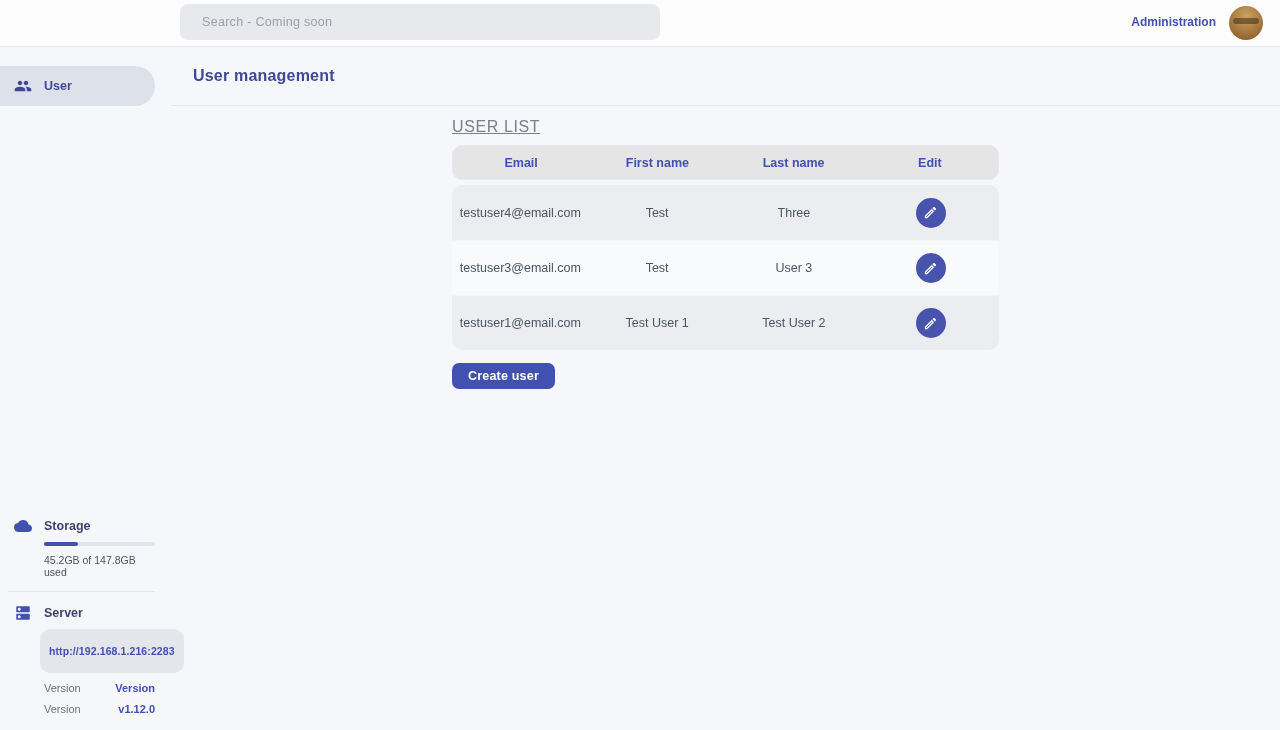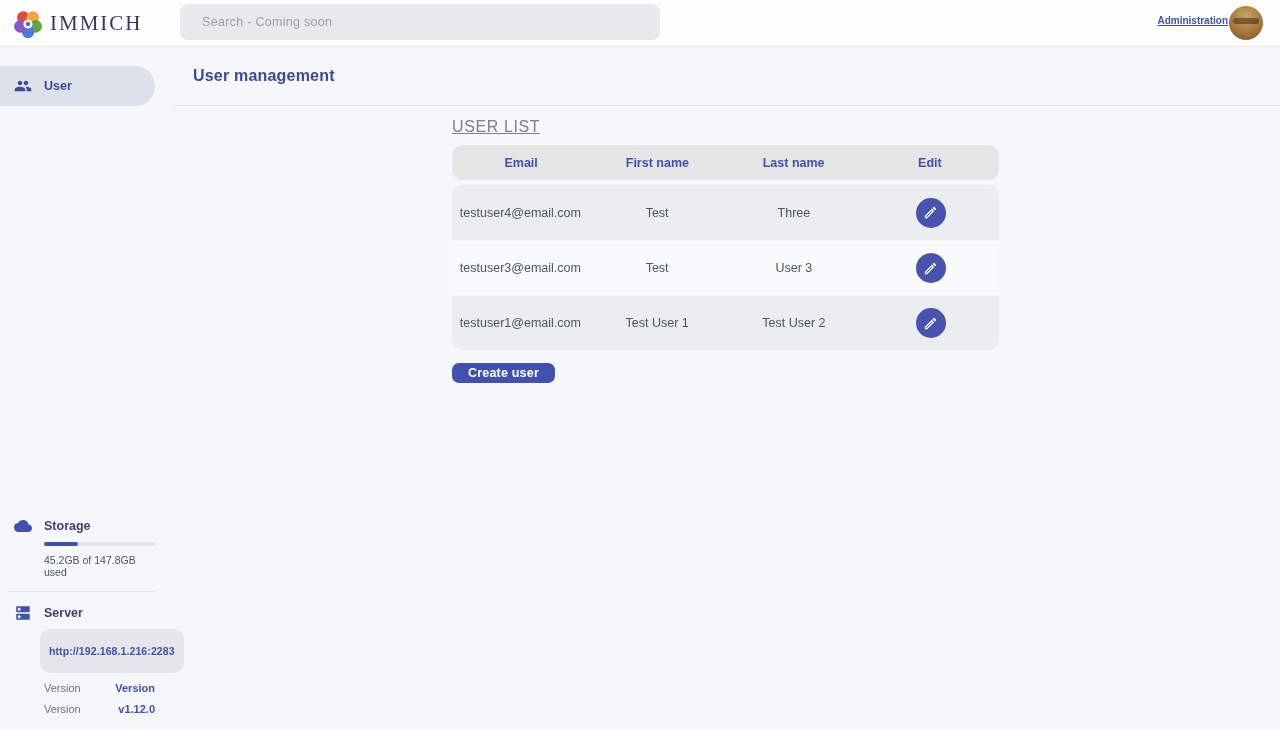--- a/index.html
+++ b/index.html
@@ -24,23 +24,23 @@
     letter-spacing:2px; color:#3a3663;
   }
   .searchbar {
     position:absolute; left:180px; top:4px; width:480px; height:36px;
     background:#e8e9ed; border-radius:8px; border:none;
     padding:0 0 0 22px; font-size:12.5px; color:#4b5563;
     font-family:"Liberation Sans", sans-serif; outline:none;
   }
   .searchbar::placeholder { color:#9aa0ab; letter-spacing:.3px; }
   .admin-link {
-    position:absolute; right:52px; top:15px;
-    font-size:10px; font-weight:700; color:var(--primary);
-    text-decoration:underline; cursor:pointer;
+    position:absolute; right:64px; top:15px;
+    font-size:12px; font-weight:700; color:var(--primary);
+    cursor:pointer;
   }
   .avatar {
     position:absolute; right:17px; top:6px; width:34px; height:34px; border-radius:50%;
     background:radial-gradient(circle at 50% 30%, #c9a266 0%, #b08347 40%, #7e5527 100%);
     overflow:hidden; cursor:pointer;
   }
   .avatar::after {
     content:""; position:absolute; left:4px; right:4px; top:12px; height:6px;
     background:rgba(60,45,25,.55); border-radius:3px;
   }
@@ -98,45 +98,31 @@
   .trow:nth-child(even) { background:#f9fafb; }
   .trow + .trow { border-top:1px solid #f4f5f8; }
   .tcell { flex:1 1 25%; text-align:center; font-size:12.5px; color:#4b5563; display:flex; justify-content:center; align-items:center; }
   .edit-btn {
     width:30px; height:30px; border-radius:50%; border:none; cursor:pointer;
     background:#4853ae; display:flex; align-items:center; justify-content:center;
   }
   .edit-btn svg { width:15px; height:15px; fill:#ffffff; }
 
   .create-btn {
-    margin-top:13px; height:20px; padding:0 16px; border:none; border-radius:7px;
+    margin-top:13px; height:26px; padding:0 16px; border:none; border-radius:7px;
     background:var(--primary); color:#fff; font-size:12.5px; font-weight:700;
     font-family:"Liberation Sans", sans-serif; cursor:pointer; letter-spacing:.2px;
   }
 
   .icon svg { width:100%; height:100%; fill:currentColor; display:block; }
 </style>
 </head>
 <body style="--primary: #4250af; background: rgb(246, 247, 251);">
 
 <header class="topnav">
-  <div class="brand">
-    <span class="icon" style="width:28px;height:28px;">
-      <svg viewBox="0 0 28 28">
-        <circle cx="9.3" cy="7.6" r="6.3" fill="#e04a3a"></circle>
-        <circle cx="18.7" cy="7.6" r="6.3" fill="#f2a63c"></circle>
-        <circle cx="21.6" cy="16.4" r="6.3" fill="#5fa344"></circle>
-        <circle cx="14" cy="21.8" r="6.3" fill="#4a7bd8"></circle>
-        <circle cx="6.4" cy="16.4" r="6.3" fill="#8458c8"></circle>
-        <circle cx="14" cy="14" r="4.6" fill="#f6f7fb"></circle>
-        <circle cx="14" cy="14" r="2.2" fill="#8458c8"></circle>
-      </svg>
-    </span>
-    <span class="brand-word">IMMICH</span>
-  </div>
 
   <input class="searchbar" type="text" placeholder="Search - Coming soon" style="">
 
   <a class="admin-link">Administration</a>
   <div class="avatar"></div>
 </header>
 
 <nav class="sidebar">
   <div class="side-item">
     <span class="icon">

